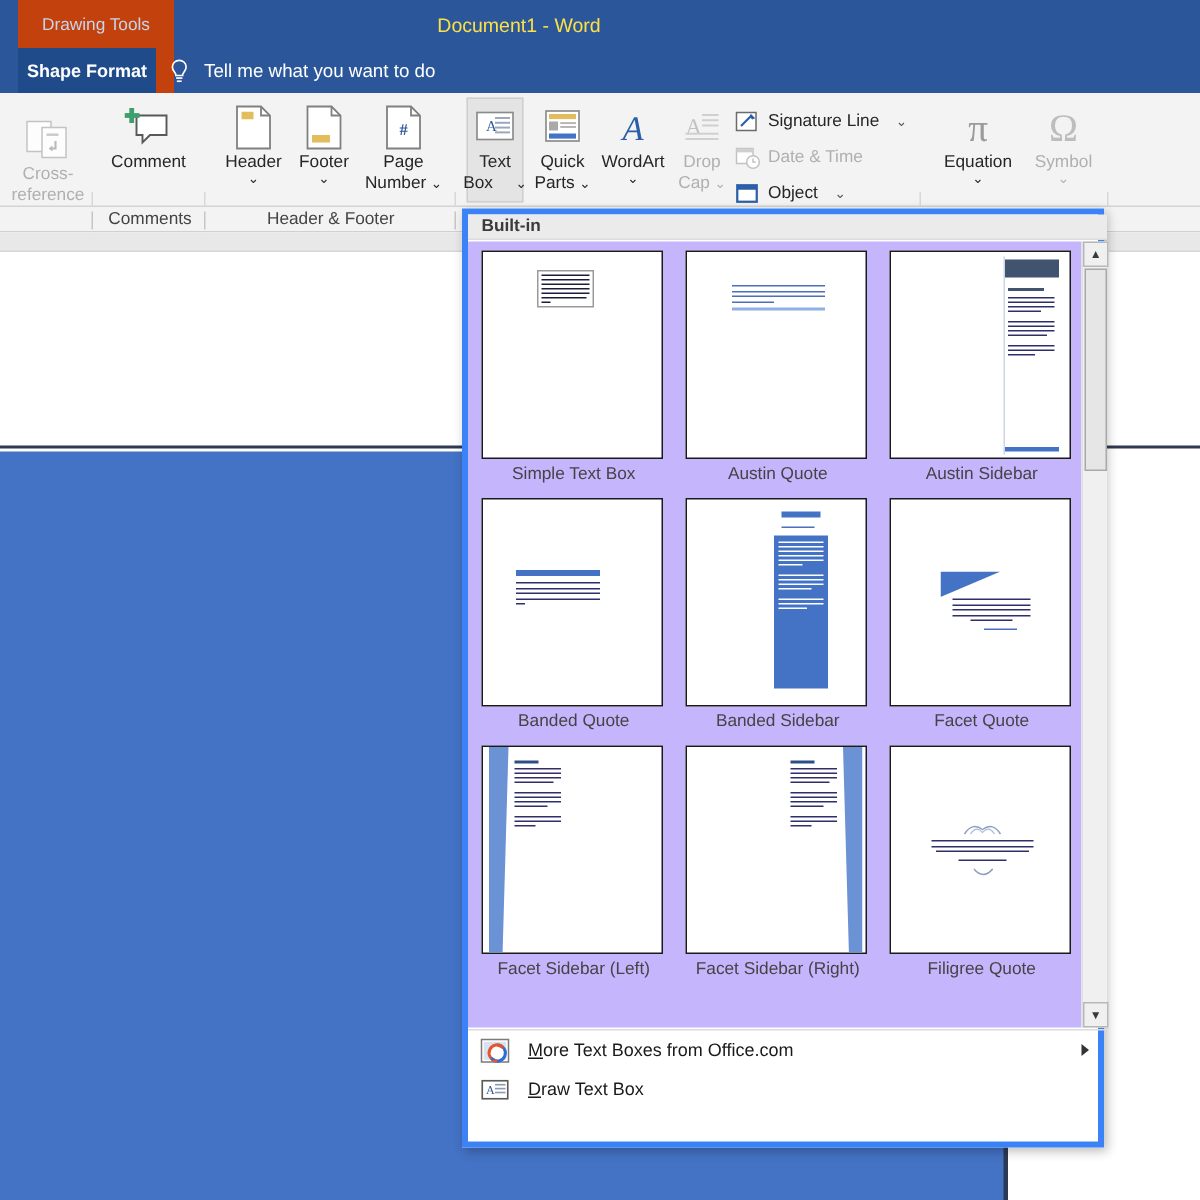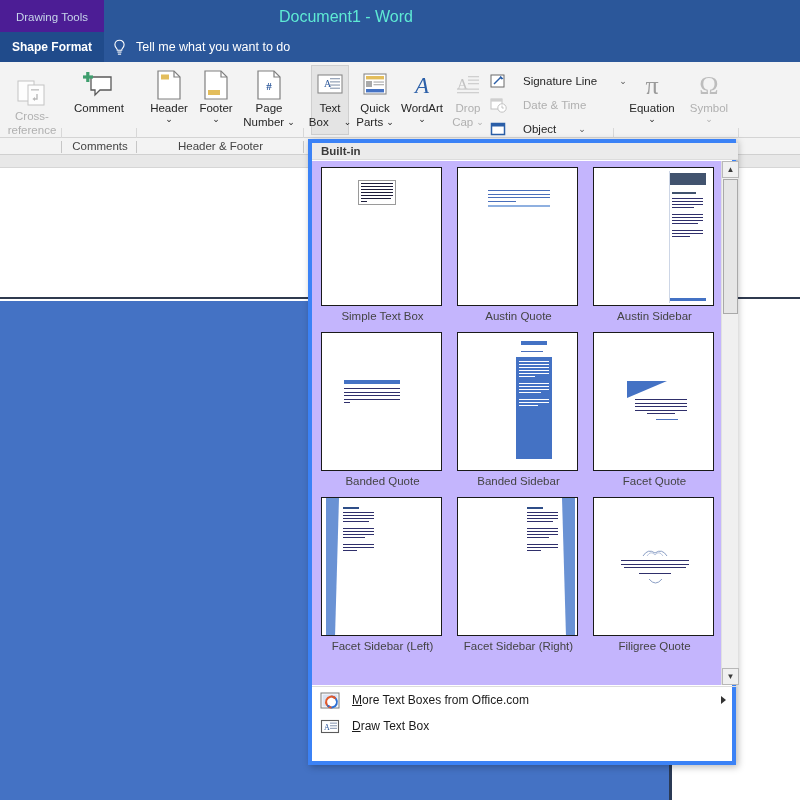--- a/index.html
+++ b/index.html
@@ -10,36 +10,36 @@
     background: #ffffff;
   }
   #root { position: relative; width: 800px; height: 800px; }
 
   
   .titlebar {
     position: absolute; left: 0; top: 0; width: 800px; height: 62px;
     background: #2b579a;
   }
   .ctx-tab-group {
-    position: absolute; left: 0; top: 0; width: 104px; height: 62px;
-    background: #4c1d95;
+    position: absolute; left: 12px; top: 0; width: 104px; height: 62px;
+    background: #c2410c;
   }
   .ctx-tab-title {
     position: absolute; left: 0; top: 4px; width: 104px; height: 26px;
     color: #c7d5ea; font-size: 11.5px; text-align: center; line-height: 26px;
     white-space: nowrap;
   }
   .ctx-tab-active {
-    position: absolute; left: 0; top: 32px; width: 104px; height: 30px;
+    position: absolute; left: 0; top: 32px; width: 92px; height: 30px;
     background: #204b8b; color: #ffffff; font-size: 12px; font-weight: bold;
     text-align: center; line-height: 30px; white-space: nowrap;
   }
   .doc-title {
     position: absolute; left: 0; top: 4px; width: 692px; height: 26px;
-    color: #5eead4; font-size: 16px; text-align: center; line-height: 26px;
+    color: #fde047; font-size: 13px; text-align: center; line-height: 26px;
     white-space: nowrap;
   }
   .tellme {
     position: absolute; left: 112px; top: 34px; height: 26px;
     display: flex; align-items: center; gap: 9px;
     color: #ffffff; font-size: 12.5px; white-space: nowrap;
   }
   .bulb { width: 15px; height: 17px; position: relative; display: block; }
 
   
@@ -68,21 +68,21 @@
     font-size: 11.5px; color: #262626; text-align: center; line-height: 13px;
     white-space: nowrap; padding-top: 3px;
   }
   .rbtn.disabled { color: #b0b0b0; }
   .rbtn.sel { background: #e4e4e4; border: 1px solid #cfcfcf; }
   .rbtn .ico { height: 32px; display: flex; align-items: center; justify-content: center; }
   .rbtn .lbl { margin-top: 1px; }
   .chev { font-size: 9px; line-height: 8px; margin-top: 0px; }
 
   .small-item {
-    position: absolute; display: flex; align-items: center; gap: 16px;
+    position: absolute; display: flex; align-items: center; gap: 5px;
     font-size: 11.5px; color: #262626; white-space: nowrap; height: 21px;
   }
   .small-item.disabled { color: #b0b0b0; }
   .small-item .sico { width: 17px; height: 16px; display: block; flex: 0 0 17px; }
   .small-chev { font-size: 9px; color: #555; margin-left: 6px; }
 
   
   .docarea {
     position: absolute; left: 0; top: 155px; width: 800px; height: 645px;
     background: #ffffff;

